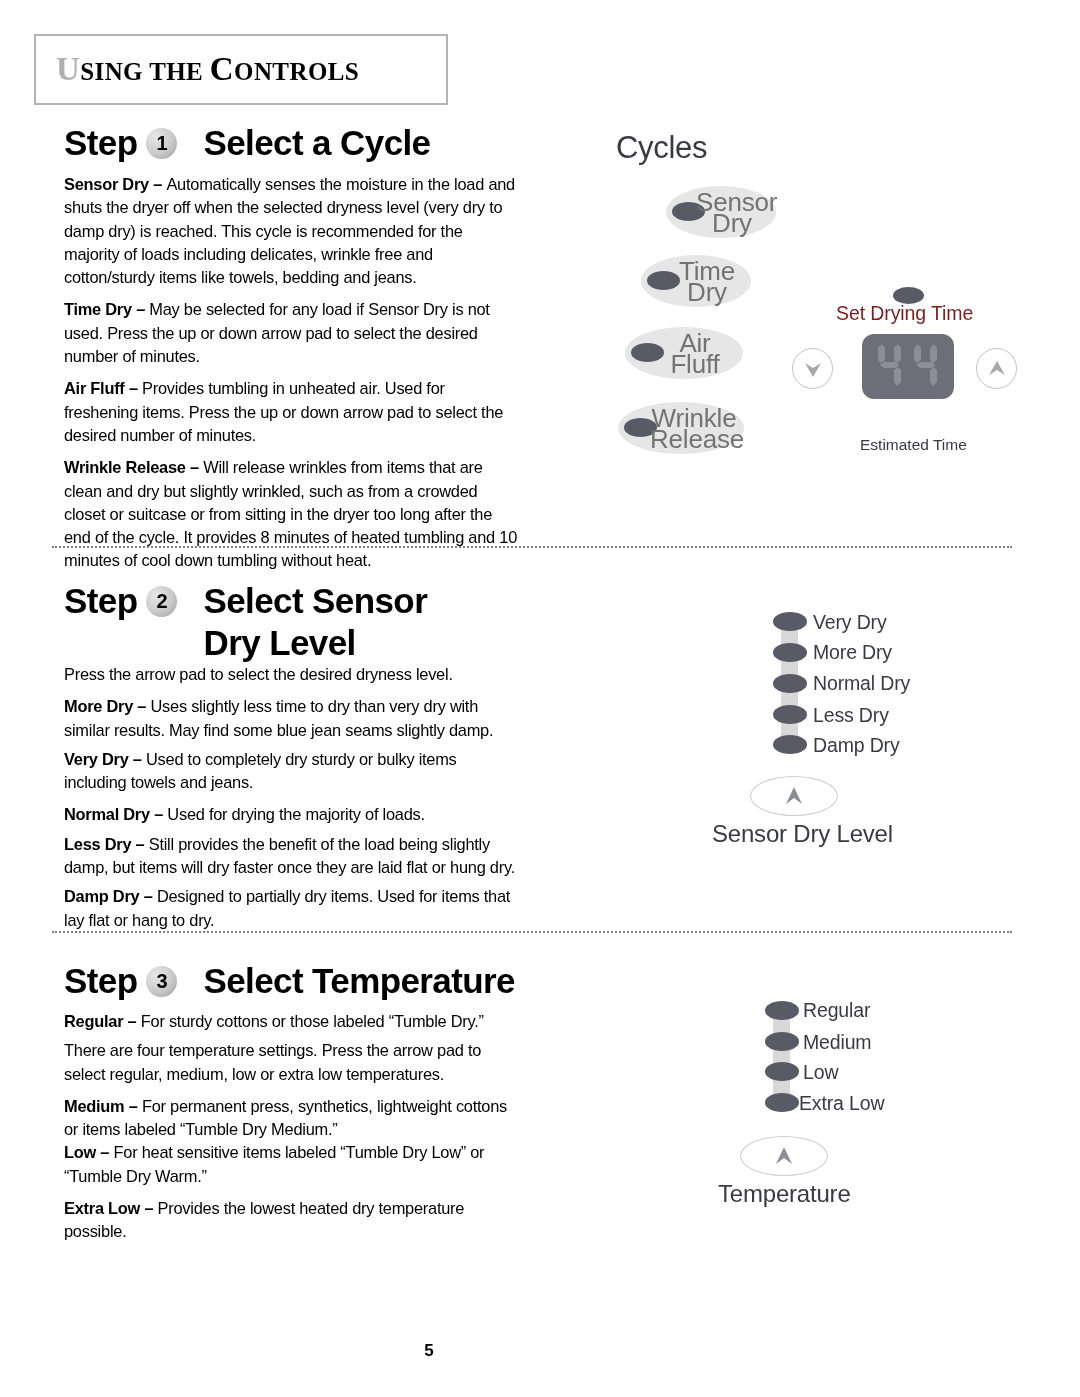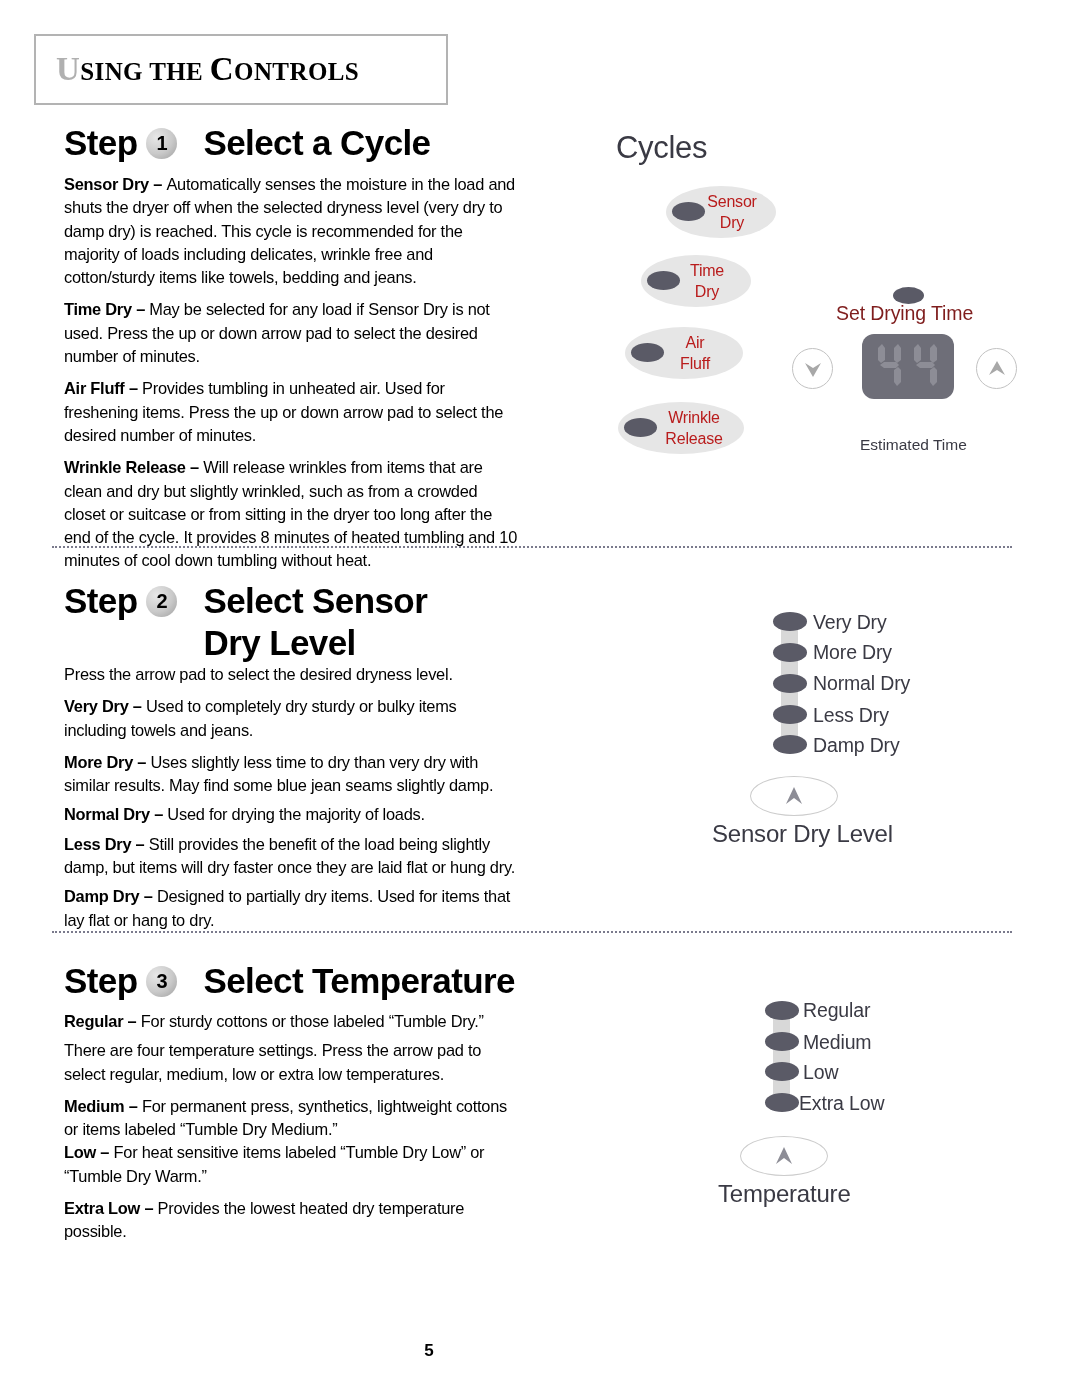--- a/index.html
+++ b/index.html
@@ -117,23 +117,23 @@
     align-items: center;
   }
   .cyc-dot {
     position: absolute;
     width: 33px; height: 19px;
     border-radius: 50%;
     background: #5a5a66;
   }
   .cyc-label {
     position: absolute;
-    font-size: 16px;
+    font-size: 26px;
     line-height: 20.5px;
-    color: #b91c1c;
+    color: #737373;
     text-align: center;
     letter-spacing: -0.2px;
   }
 
   
   .sdt-dot {
     position: absolute;
     width: 31px; height: 17px;
     border-radius: 50%;
     background: #5a5a66;
@@ -290,22 +290,22 @@
   <div class="rule" style="top:546px;"></div>
 
   <div class="step-head" style="left:64px; top:580px;">
     <span class="step-word">Step</span>
     <span class="step-circle">2</span>
     <span class="step-title"><span>Select Sensor</span><br><span>Dry Level</span></span>
   </div>
 
   <div class="body-col" style="top:663px;">
     <p class="para"><span>Press the arrow pad to select the desired dryness level.</span></p>
+    <p class="para tight"><b>More Dry</b><b> – </b><span>Uses slightly less time to dry than very dry with similar results. May find some blue jean seams slightly damp.</span></p>
     <p class="para"><b>Very Dry</b><b> – </b><span>Used to completely dry sturdy or bulky items including towels and jeans.</span></p>
-    <p class="para tight"><b>More Dry</b><b> – </b><span>Uses slightly less time to dry than very dry with similar results. May find some blue jean seams slightly damp.</span></p>
     <p class="para tight"><b>Normal Dry</b><b> – </b><span>Used for drying the majority of loads.</span></p>
     <p class="para tight"><b>Less Dry</b><b> – </b><span>Still provides the benefit of the load being slightly damp, but items will dry faster once they are laid flat or hung dry.</span></p>
     <p class="para none"><b>Damp Dry</b><b> – </b><span>Designed to partially dry items. Used for items that lay flat or hang to dry.</span></p>
   </div>
 
   <div class="slider-track" style="left:781px; top:615px; height:135px;"></div>
   <div class="slider-node" style="left:773px; top:612px;"></div>
   <div class="slider-label" style="left:813px; top:611px;">Very Dry</div>
   <div class="slider-node" style="left:773px; top:643px;"></div>
   <div class="slider-label" style="left:813px; top:641px;">More Dry</div>

